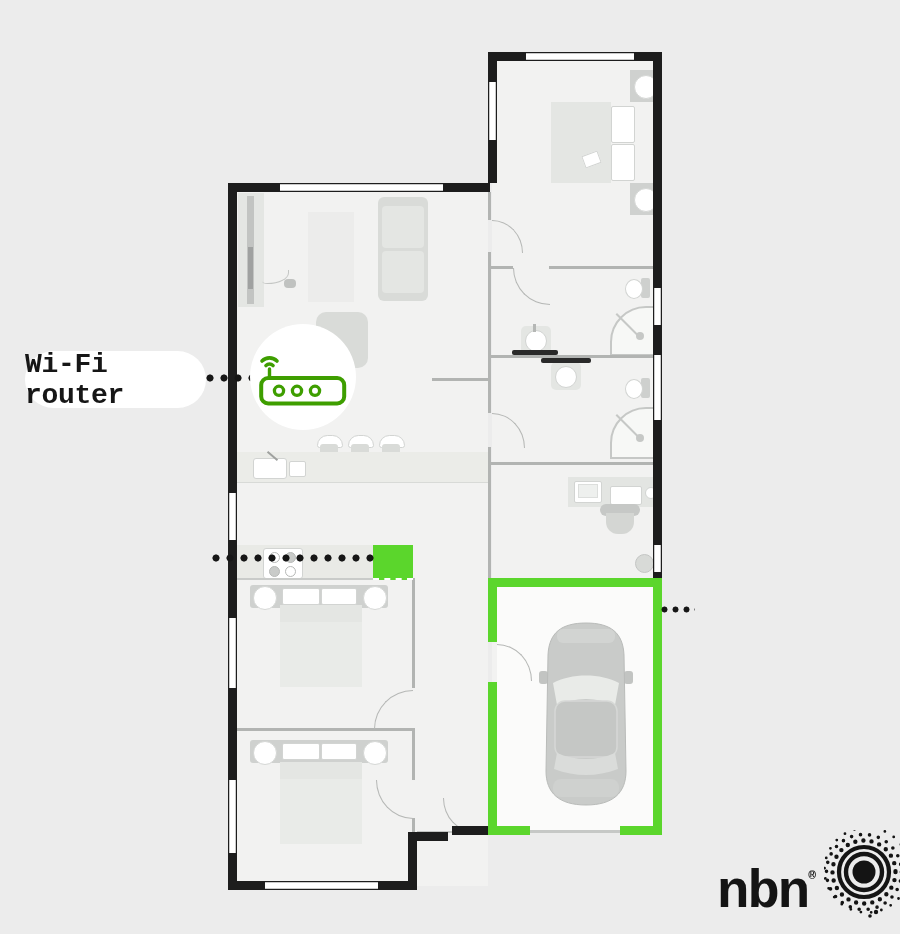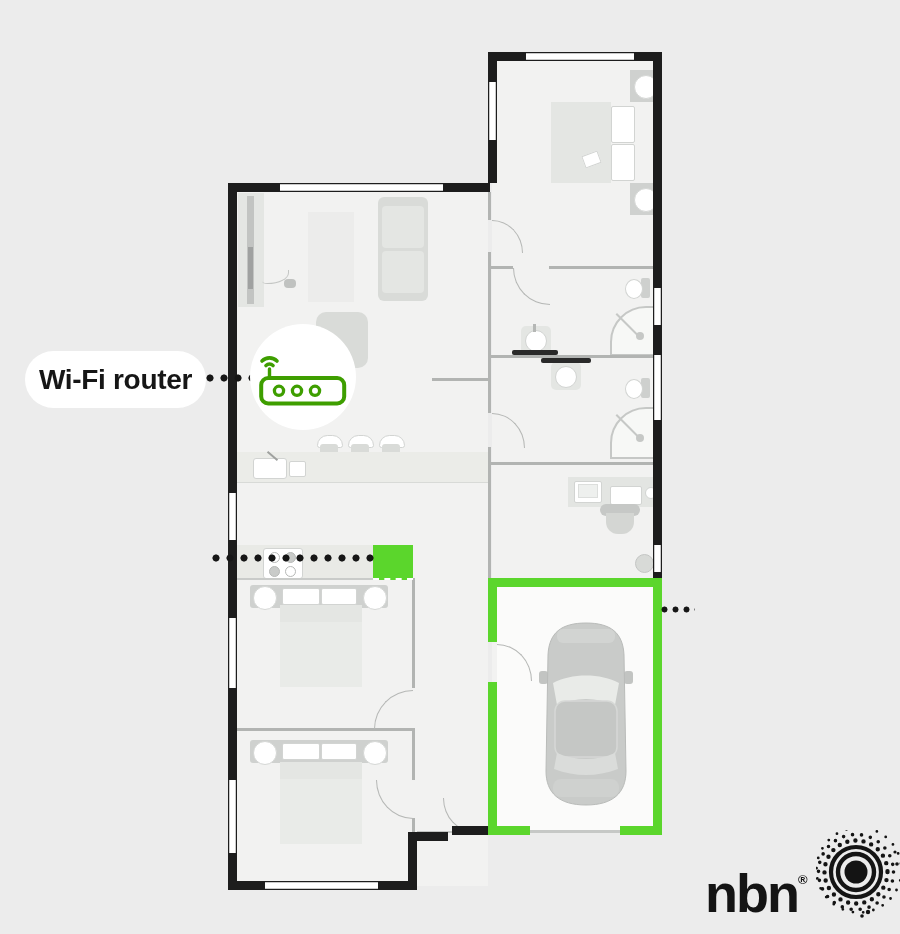--- a/index.html
+++ b/index.html
@@ -1,17 +1,17 @@
 <!DOCTYPE html>
 <html><head>
 <meta charset="utf-8">
 <style>
   html,body{margin:0;padding:0;background:#ececec;}
   .canvas{position:relative;width:900px;height:934px;background:#ececec;overflow:hidden;
-          font-family:Liberation Sans, sans-serif;}
+          font-family:Liberation Mono, monospace;}
   .abs{position:absolute;}
   
   .floor{position:absolute;background:#f2f2f1;}
   .garage-floor{position:absolute;background:#fbfbfa;}
   
   .wall{position:absolute;background:#1d1d1d;z-index:20;}
   .win{position:absolute;background:#ffffff;border-top:1px solid #c9c9c9;border-bottom:1px solid #c9c9c9;z-index:21;}
   .winv{position:absolute;background:#ffffff;border-left:1px solid #c9c9c9;border-right:1px solid #c9c9c9;z-index:21;}
   .iwall{position:absolute;background:#b2b4b2;z-index:10;}
   .gwall{position:absolute;background:#5bd62c;z-index:22;}
@@ -32,21 +32,21 @@
         background-size:14px 8px;background-repeat:repeat-x;}
   .dots.small{height:7px;
         background-image:radial-gradient(circle at 3.5px 3.5px,#161616 2.7px,rgba(0,0,0,0) 3.3px);
         background-size:11px 7px;}
   .badge{position:absolute;left:250px;top:324px;width:106px;height:106px;border-radius:50%;
          background:#ffffff;z-index:35;display:flex;align-items:center;justify-content:center;}
   
   .nbn{position:absolute;left:705px;top:830px;z-index:40;display:flex;align-items:flex-end;}
   .nbn-text{display:flex;flex-direction:column;line-height:1;}
   .powered{font-size:18px;font-weight:700;color:#141414;letter-spacing:0.2px;margin:0 0 2px 4px;}
-  .brand{font-size:54px;font-weight:800;color:#141414;letter-spacing:-2px;}
+  .brand{font-size:54px;font-weight:800;color:#141414;letter-spacing:-2px;margin-left:12px;}
   .reg{font-size:13px;font-weight:700;vertical-align:28px;letter-spacing:0;}
   .shower{position:absolute;border:2px solid #c6c8c6;border-top-left-radius:36px;background:#f7f8f6;z-index:6;}
   .sline{position:absolute;width:30px;height:2px;background:#c6c8c6;transform:rotate(45deg);transform-origin:0 0;}
   .sdot{position:absolute;width:8px;height:8px;border-radius:50%;background:#c6c8c6;}
   .lamp{position:absolute;width:22px;height:22px;border-radius:50%;background:#fff;border:1px solid #d5d7d5;z-index:6;}
 </style>
 </head>
 <body>
 
 <div class="canvas">

